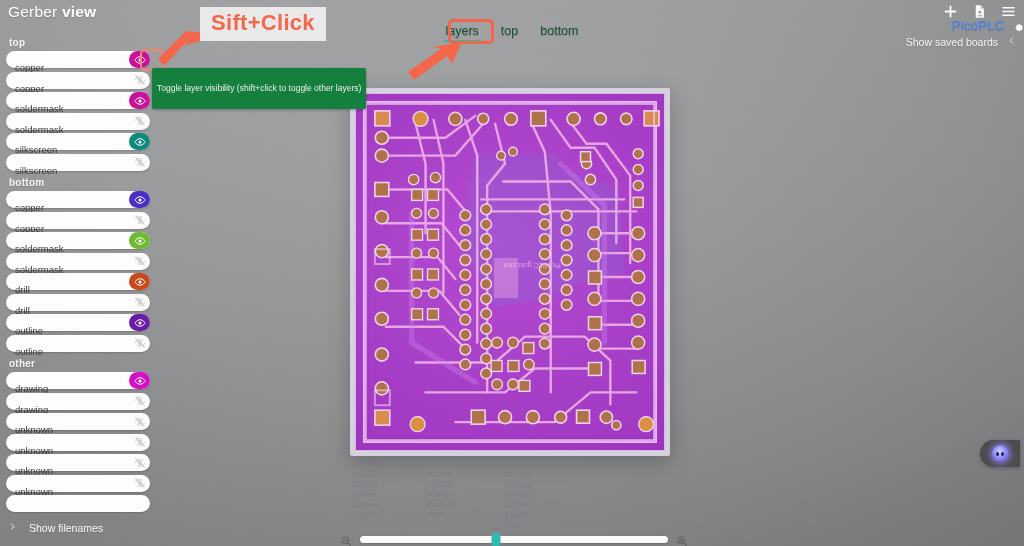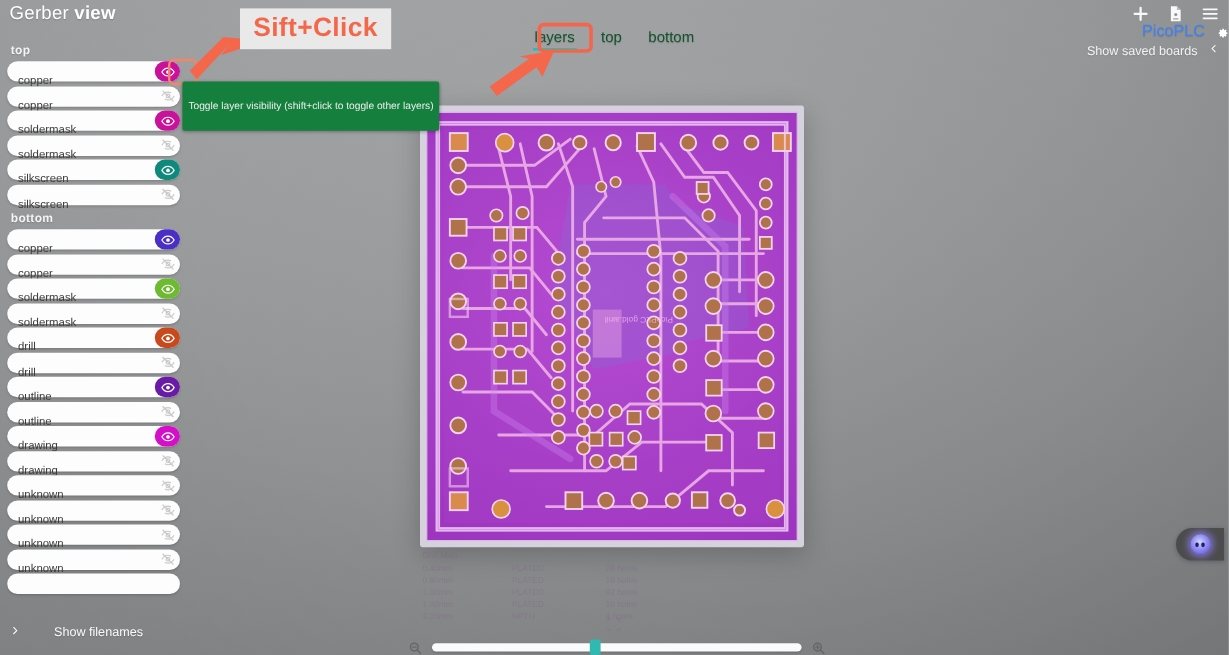--- a/index.html
+++ b/index.html
@@ -103,21 +103,21 @@
 
   #eye-focus-ring {
     position: absolute; left: 140px; top: 49px;
     width: 25px; height: 22px;
     border: 2px solid #f4846a; border-radius: 5px;
     pointer-events: none;
   }
 
   #show-filenames {
     position: absolute; left: 8px; bottom: 12px;
-    display: flex; align-items: center; gap: 28px;
+    display: flex; align-items: center; gap: 12px;
     font-size: 10.5px; color: #fafafa; cursor: pointer;
     text-shadow: 0 1px 1px rgba(0,0,0,.15);
   }
 
   
   #tooltip {
     position: absolute; left: 152px; top: 68px;
     background: #15803d; color: #ededed;
     font-size: 8.5px; line-height: 1;
     padding: 16px 5px; border-radius: 2px;
@@ -412,20 +412,21 @@
     <div class="layer-row">
       <span class="layer-name">outline</span>
       <span class="eye off">
         <svg viewBox="0 0 24 24" fill="none" stroke="#c9c9c9" stroke-width="2">
           <path d="M1.8 12S5.5 5.4 12 5.4c2 0 3.7.6 5.1 1.5M22.2 12s-3.7 6.6-10.2 6.6c-2.1 0-3.9-.7-5.3-1.6"></path>
           <circle cx="12" cy="12" r="3.1"></circle>
           <path d="M3 3l18 18" stroke-width="2.2"></path>
         </svg>
       </span>
     </div>
+    <div class="group-label">other</div>
     <div class="layer-row">
       <span class="layer-name">drawing</span>
       <span class="eye" style="background: rgb(211, 15, 200);">
         <svg viewBox="0 0 24 24" fill="none" stroke="#ffffff" stroke-width="2">
           <path d="M1.8 12S5.5 5.4 12 5.4 22.2 12 22.2 12 18.5 18.6 12 18.6 1.8 12 1.8 12z"></path>
           <circle cx="12" cy="12" r="3.1" fill="#ffffff" stroke="none"></circle>
         </svg>
       </span>
     </div>
     <div class="layer-row">

